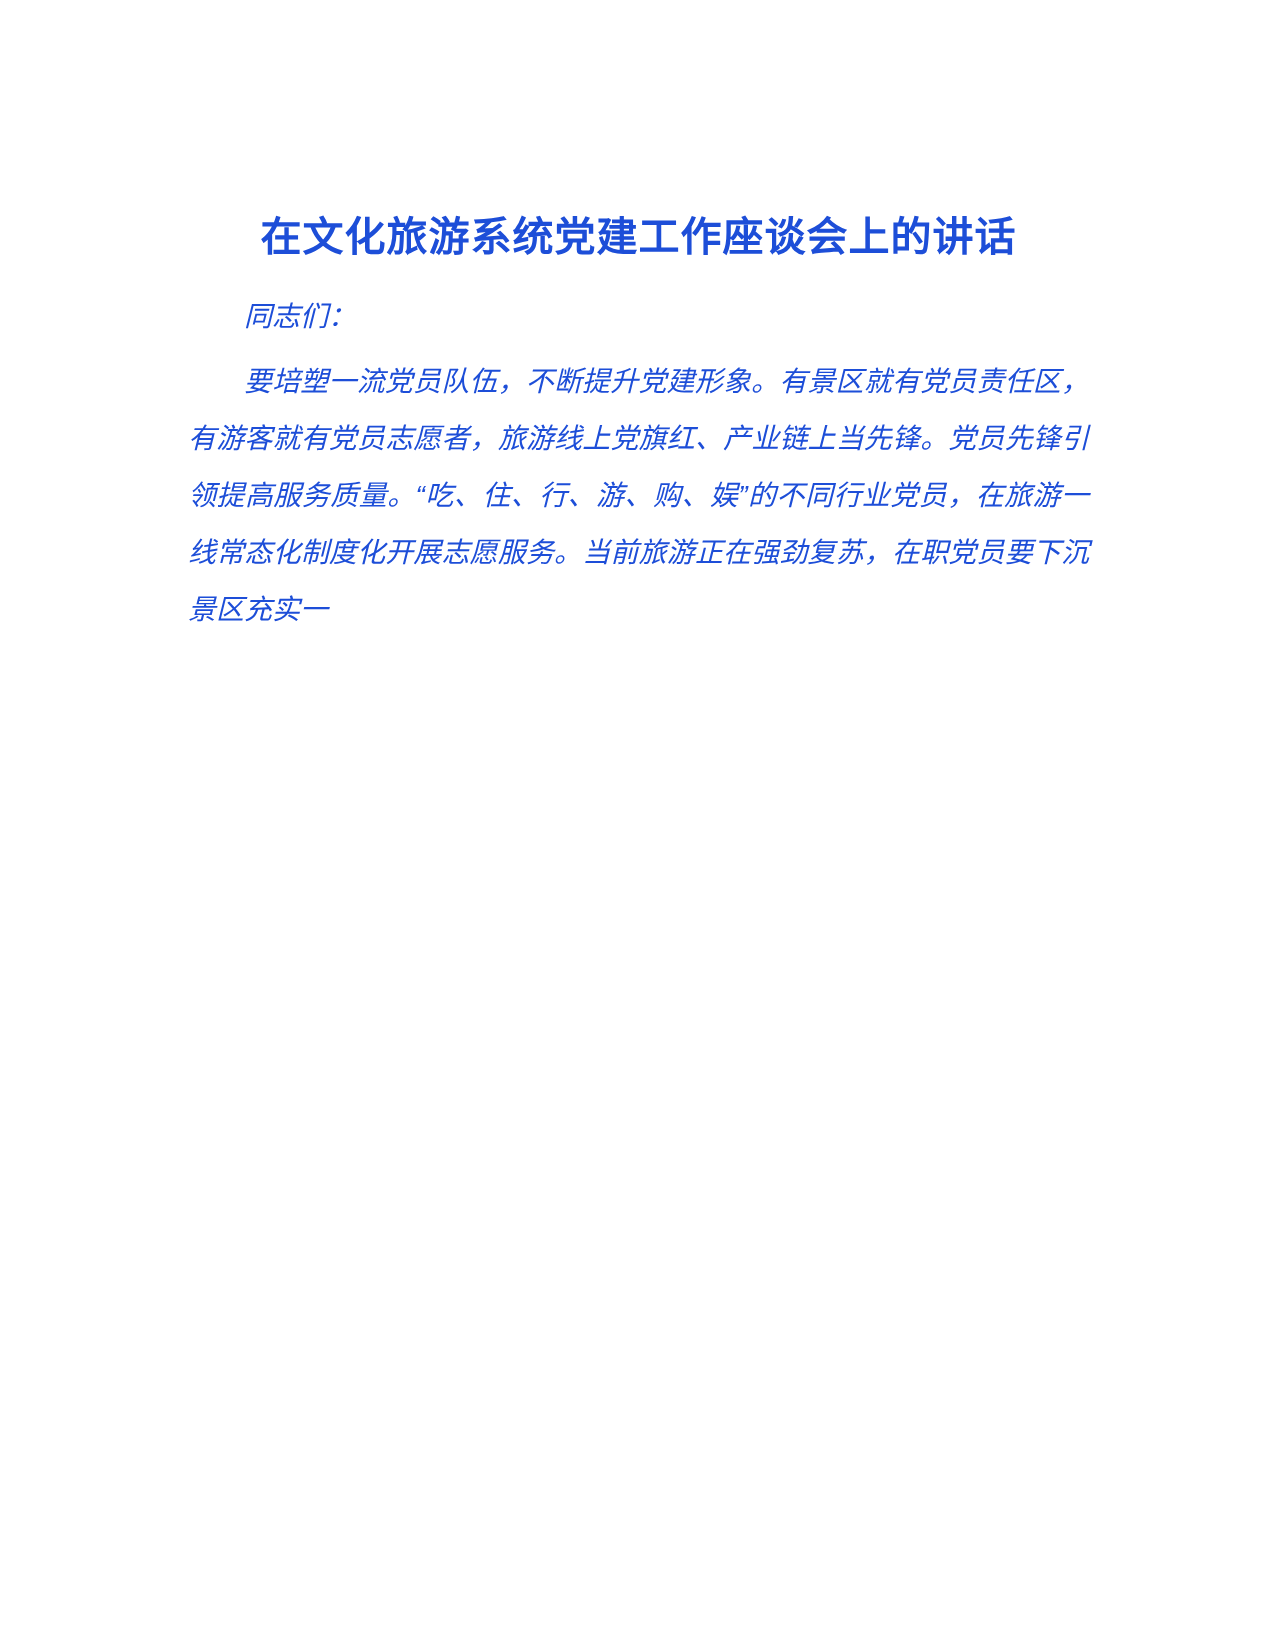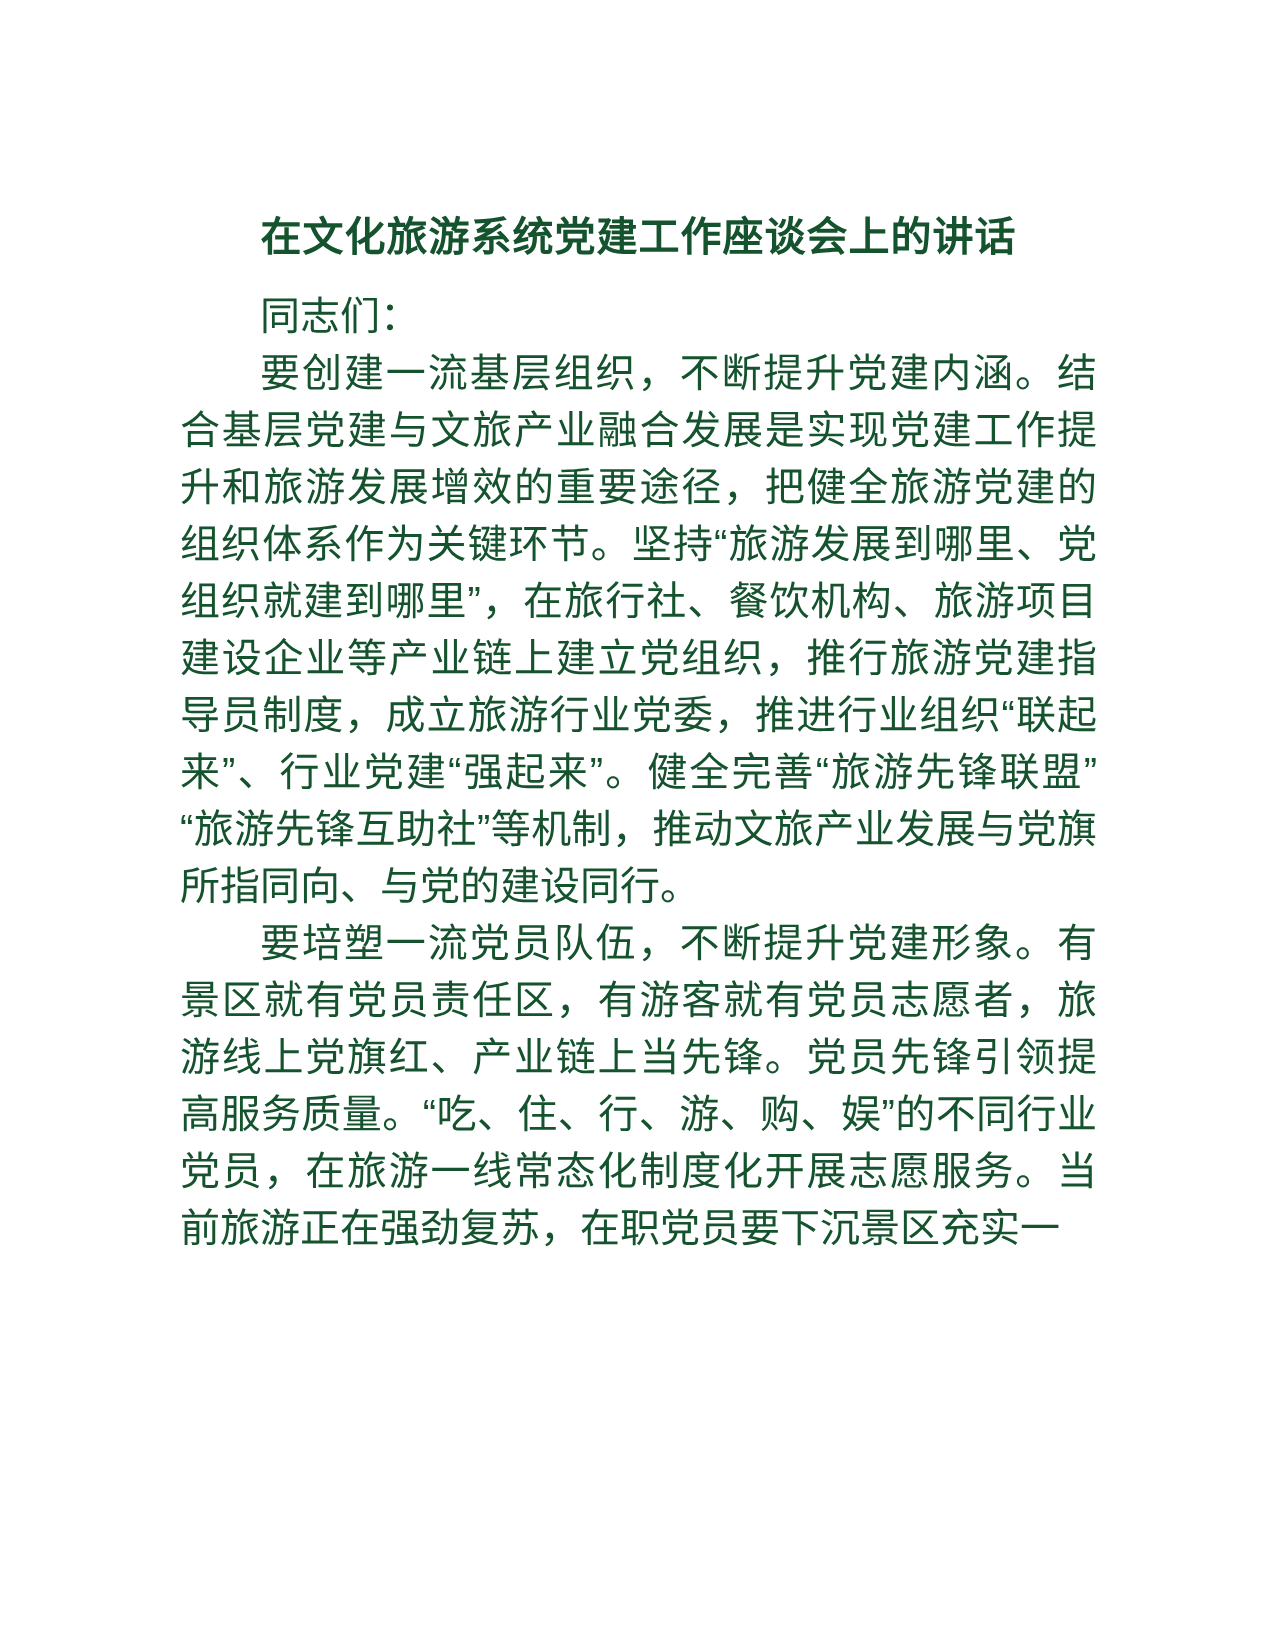--- a/index.html
+++ b/index.html
@@ -6,49 +6,49 @@
     margin: 0;
     padding: 0;
     background: #ffffff;
   }
   .page {
     position: relative;
     width: 1275px;
     height: 1650px;
     box-sizing: border-box;
     background: #ffffff;
-    color: #14532d;
+    color: #1d4ed8;
     padding: 212px 178px 0 180px;
     overflow: hidden;
     font-family: "Liberation Sans", "DejaVu Sans", sans-serif;
   }
   .doc-title {
     margin: 0 0 26px 0;
     font-size: 41px;
     line-height: 50px;
     font-weight: 700;
     text-align: center;
     letter-spacing: 1px;
   }
   .para {
-    margin: 0;
-    font-size: 40px;
+    margin: 8px;
+    font-size: 28px;
     line-height: 57px;
     font-weight: 400;
     text-align: justify;
     text-justify: inter-character;
     text-indent: 2em;
     word-break: break-all;
+    font-style: italic;
   }
 </style>
 </head>
 <body>
 
 <div class="page">
   <h1 class="doc-title">在文化旅游系统党建工作座谈会上的讲话</h1>
 
   <p class="para">同志们：</p>
 
 
-  <p class="para">要创建一流基层组织，不断提升党建内涵。结合基层党建与文旅产业融合发展是实现党建工作提升和旅游发展增效的重要途径，把健全旅游党建的组织体系作为关键环节。坚持“旅游发展到哪里、党组织就建到哪里”，在旅行社、餐饮机构、旅游项目建设企业等产业链上建立党组织，推行旅游党建指导员制度，成立旅游行业党委，推进行业组织“联起来”、行业党建“强起来”。健全完善“旅游先锋联盟”“旅游先锋互助社”等机制，推动文旅产业发展与党旗所指同向、与党的建设同行。</p>
 
   <p class="para">要培塑一流党员队伍，不断提升党建形象。有景区就有党员责任区，有游客就有党员志愿者，旅游线上党旗红、产业链上当先锋。党员先锋引领提高服务质量。“吃、住、行、游、购、娱”的不同行业党员，在旅游一线常态化制度化开展志愿服务。当前旅游正在强劲复苏，在职党员要下沉景区充实一</p>
 </div>
 
 </body></html>

